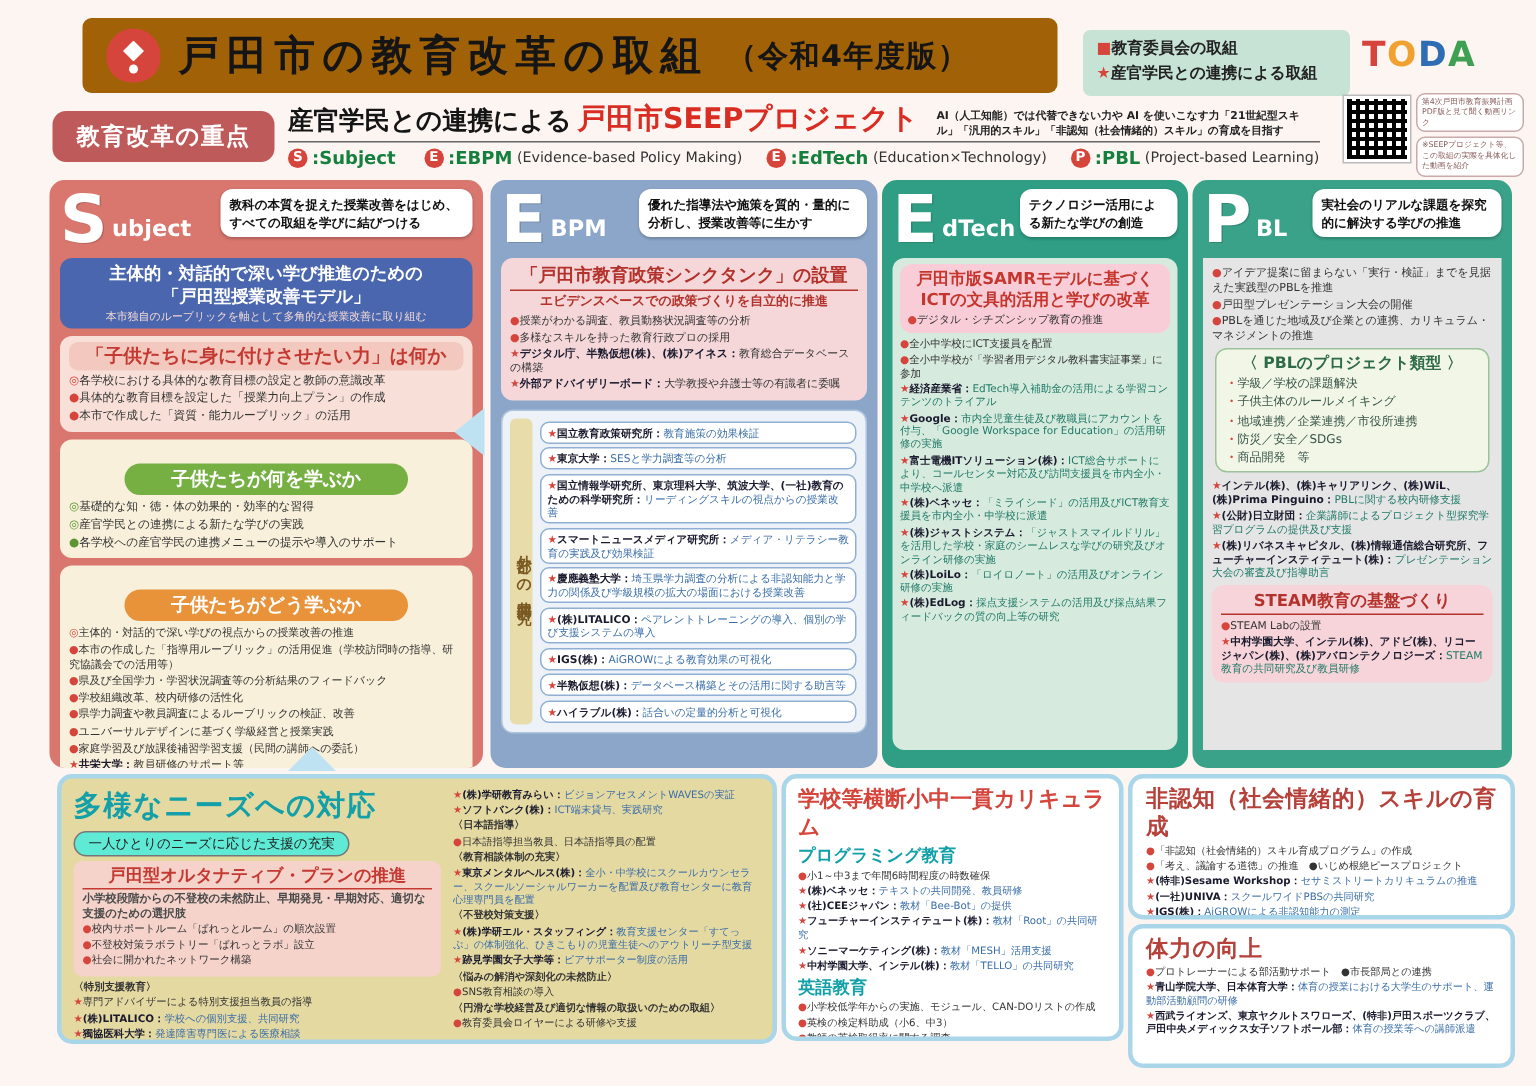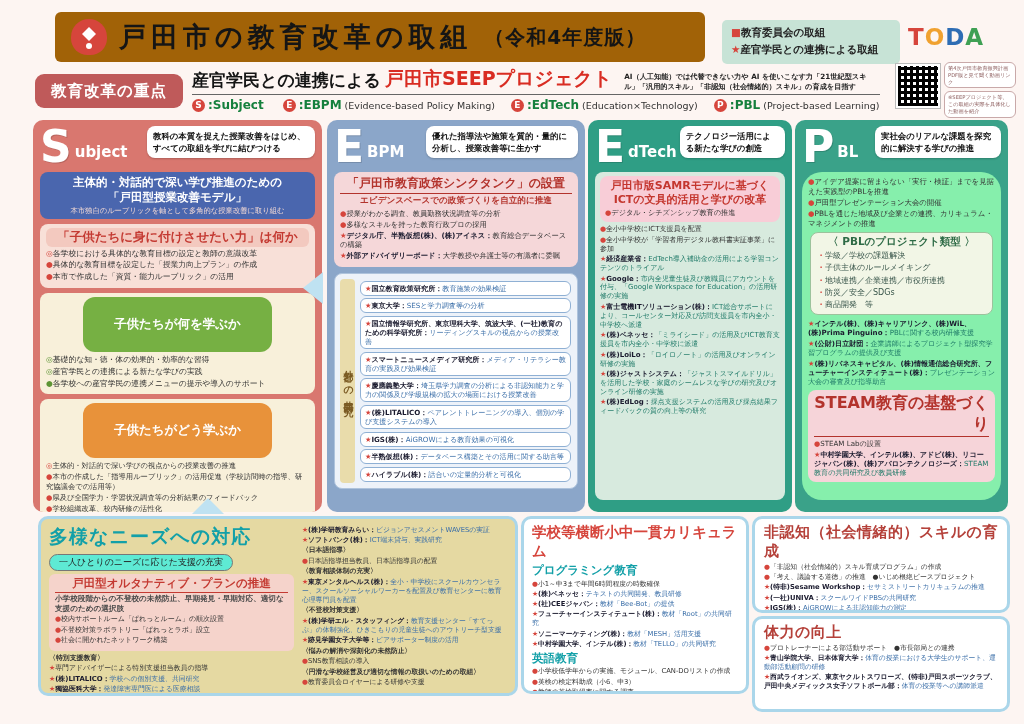--- a/index.html
+++ b/index.html
@@ -53,21 +53,21 @@
   
   #col-subject{left:33px;top:120px;width:289px;height:392px;background:#d9776f}
   #col-subject .tagline{width:168px}
   .sj-model{background:#4a66ae;border-radius:8px;color:#fff;text-align:center;padding:3px 4px;margin-bottom:5px}
   .sj-model .t{font-size:11.5px;font-weight:bold;line-height:1.3}
   .sj-model .note{font-size:7.3px;color:#f3d9d4;margin-top:1px}
   .sj-sec{border-radius:8px;padding:4px 6px;margin-bottom:5px}
   .sj-sec1{background:#f8e0d8}
   .sj-sec1 .bar{background:#f3c9bf;border-radius:6px;text-align:center;color:#c43a32;font-weight:bold;font-size:12.5px;padding:1px 0;margin-bottom:2px}
   .sj-sec2,.sj-sec3{background:#f8f0da}
-  .pill{display:block;margin:0 auto 3px;width:72%;border-radius:12px;color:#fff;font-weight:bold;font-size:12.5px;text-align:center;padding:19px 0}
+  .pill{display:block;margin:12px auto 3px;width:72%;border-radius:12px;color:#fff;font-weight:bold;font-size:12.5px;text-align:center;padding:2px 0}
   .pill-green{background:#76b043}
   .pill-orange{background:#e8923a}
   .sj-items{font-size:7.8px;line-height:1.32;color:#333}
   .sj-sec2 .mk{color:#5d9434}
   .sj-sec3 .sj-items{font-size:7.3px}
 
   
   #col-ebpm{left:327px;top:120px;width:258px;height:392px;background:#8ba6c9}
   #col-ebpm .tagline{width:152px}
   .eb-think{background:#f5d7d9;border-radius:8px;padding:3px 6px 5px}
@@ -86,29 +86,29 @@
   .ed-body{background:#d7eade;border-radius:8px;padding:4px 5px;height:328px}
   .ed-samr{background:#f8cdd7;border-radius:8px;padding:3px 5px;margin-bottom:3px}
   .ed-samr .t{text-align:center;color:#c4362e;font-weight:bold;font-size:11px;line-height:1.3}
   .ed-samr .itm{font-size:7.2px;line-height:1.3;color:#333;margin-top:1px}
   .ed-list .itm{font-size:7px;line-height:1.28;color:#333}
   .ed-list .ds{color:#1f7a68}
 
   
   #col-pbl{left:795px;top:120px;width:213px;height:392px;background:#3aa289}
   #col-pbl .tagline{width:126px}
-  .pbl-body{background:#86efac;border-radius:20px;padding:4px 6px;height:328px}
+  .pbl-body{background:#e5e5e5;border-radius:0;padding:4px 6px;height:328px}
   .pbl-top .itm{font-size:7.4px;line-height:1.3;color:#333}
   .pbl-types{background:#f2f6e6;border:1px solid #9cc29c;border-radius:8px;padding:2px 6px;margin:4px 2px}
   .pbl-types .t{text-align:center;color:#2e6b46;font-weight:bold;font-size:10.5px;margin-bottom:1px}
   .pbl-types .itm{font-size:8px;color:#38554a;line-height:1.35}
   .pbl-mid .itm{font-size:7.1px;line-height:1.28;color:#333}
   .pbl-mid .ds{color:#1f7a68}
   .pbl-steam{background:#f6d4d9;border-radius:8px;padding:3px 6px;margin-top:4px}
-  .pbl-steam .t{text-align:right;color:#b3332c;font-weight:bold;font-size:16px;border-bottom:1.5px solid #b3332c;padding-bottom:1px;margin-bottom:2px}
+  .pbl-steam .t{text-align:center;color:#b3332c;font-weight:bold;font-size:11px;border-bottom:1.5px solid #b3332c;padding-bottom:1px;margin-bottom:2px}
   .pbl-steam .itm{font-size:7.1px;line-height:1.3;color:#333}
   .pbl-steam .ds{color:#1f7a68}
 
   
   .bbox{border:3px solid #aad6ea;border-radius:10px;background:#fff;overflow:hidden}
   #box-needs{left:38px;top:516px;width:480px;height:180px;background:#e5d9a2;padding:5px 8px;display:flex;gap:8px}
   .needs-left{flex:0 0 245px}
   .needs-title{color:#13a0a8;font-size:19px;font-weight:bold;letter-spacing:1px}
   .needs-badge{display:inline-block;border:1.5px solid #777;border-radius:10px;background:#5eead4;font-size:9px;font-weight:normal;padding:1px 9px;margin:2px 0 3px}
   .alt-plan{background:#f5d3cb;border-radius:6px;padding:2px 6px 4px}
@@ -278,22 +278,22 @@
           <div class="itm"><span class="mk">●</span>デジタル・シチズンシップ教育の推進</div>
         </div>
     </div>
     <div class="ed-list">
         <div class="itm"><span class="mk">●</span>全小中学校にICT支援員を配置</div>
         <div class="itm"><span class="mk">●</span>全小中学校が「学習者用デジタル教科書実証事業」に参加</div>
         <div class="itm"><span class="mk">★</span><span class="nm">経済産業省：</span><span class="ds">EdTech導入補助金の活用による学習コンテンツのトライアル</span></div>
         <div class="itm"><span class="mk">★</span><span class="nm">Google：</span><span class="ds">市内全児童生徒及び教職員にアカウントを付与、「Google Workspace for Education」の活用研修の実施</span></div>
         <div class="itm"><span class="mk">★</span><span class="nm">富士電機ITソリューション(株)：</span><span class="ds">ICT総合サポートにより、コールセンター対応及び訪問支援員を市内全小・中学校へ派遣</span></div>
         <div class="itm"><span class="mk">★</span><span class="nm">(株)ベネッセ：</span><span class="ds">「ミライシード」の活用及びICT教育支援員を市内全小・中学校に派遣</span></div>
+        <div class="itm"><span class="mk">★</span><span class="nm">(株)ジャストシステム：</span><span class="ds">「ジャストスマイルドリル」を活用した学校・家庭のシームレスな学びの研究及びオンライン研修の実施</span></div>
         <div class="itm"><span class="mk">★</span><span class="nm">(株)LoiLo：</span><span class="ds">「ロイロノート」の活用及びオンライン研修の実施</span></div>
-        <div class="itm"><span class="mk">★</span><span class="nm">(株)ジャストシステム：</span><span class="ds">「ジャストスマイルドリル」を活用した学校・家庭のシームレスな学びの研究及びオンライン研修の実施</span></div>
         <div class="itm"><span class="mk">★</span><span class="nm">(株)EdLog：</span><span class="ds">採点支援システムの活用及び採点結果フィードバックの質の向上等の研究</span></div>
       </div>
   </div>
 </div>
 
 <div id="col-pbl" class="abs col">
   <div class="col-head">
     <span class="big-letter">P</span>
     <span class="head-rest">BL</span>
     <span class="tagline">実社会のリアルな課題を探究的に解決する学びの推進</span>

